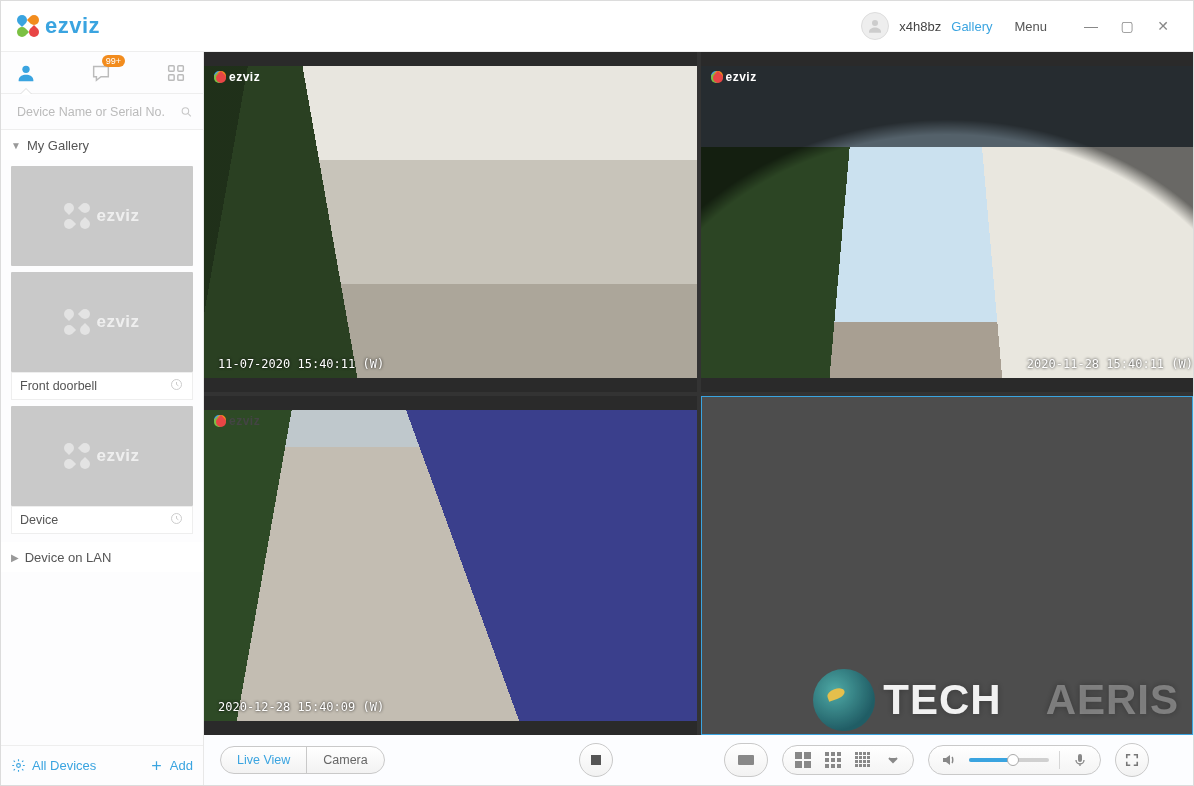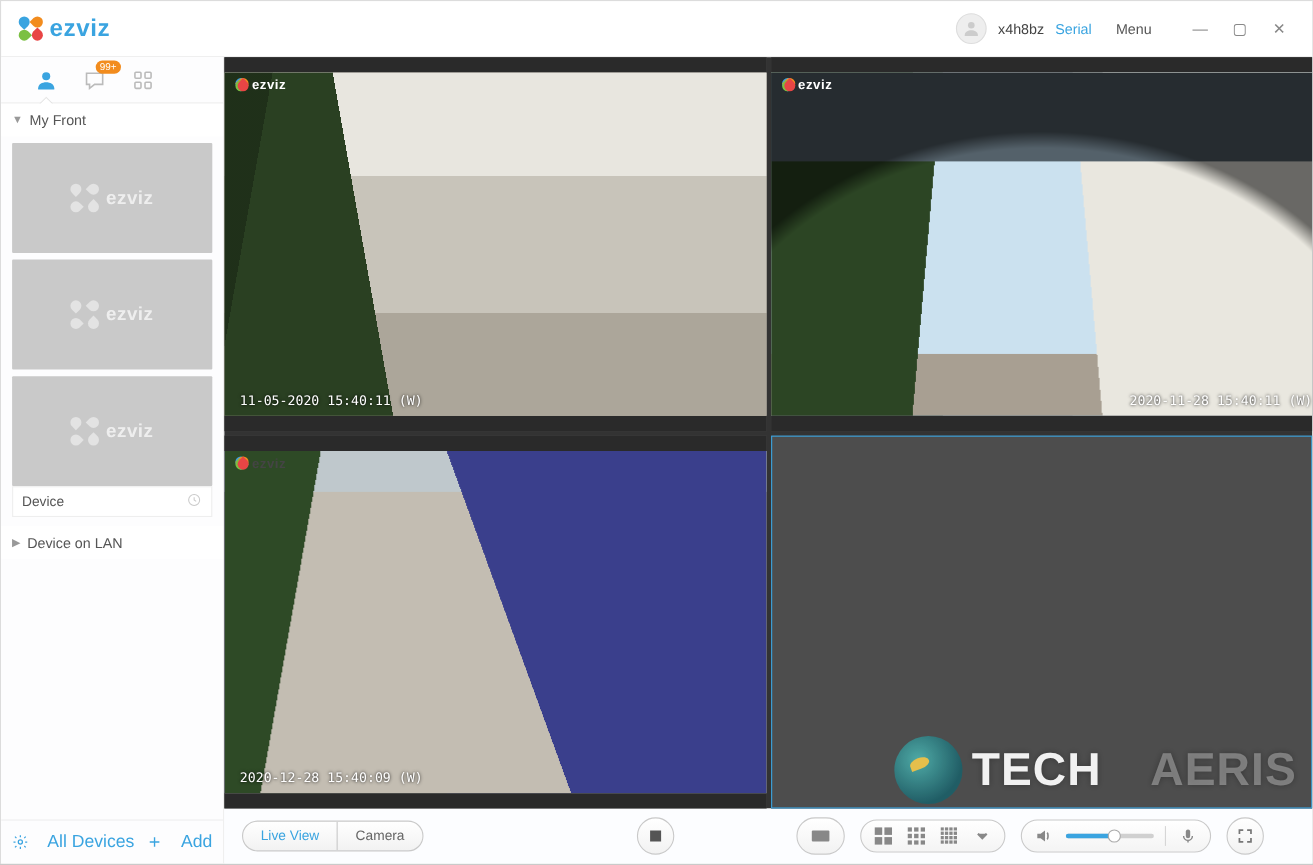--- a/index.html
+++ b/index.html
@@ -32,21 +32,21 @@
   .username{color:#444;margin-right:10px;}
   .logout{color:var(--accent);margin-right:22px;cursor:pointer;}
   .menu-btn{margin-right:26px;cursor:pointer;color:#555;}
   .win-btn{width:24px;height:24px;display:inline-flex;align-items:center;justify-content:center;color:#888;cursor:pointer;margin:0 6px;font-size:14px;}
   
   
   .body{flex:1;display:flex;min-height:0;}
   
   
   .sidebar{width:203px;background:var(--sidebar-bg);border-right:1px solid #e8e8e8;display:flex;flex-direction:column;}
-  .side-tabs{height:42px;display:flex;align-items:center;justify-content:flex-start;gap:18px;padding-left:28px;border-bottom:1px solid #eee;position:relative;}
+  .side-tabs{height:42px;display:flex;align-items:center;justify-content:flex-start;gap:49px;padding-left:12px;border-bottom:1px solid #eee;position:relative;}
   .tab-icon{position:relative;cursor:pointer;display:flex;align-items:center;justify-content:center;width:26px;height:26px;}
   .tab-icon svg{width:22px;height:22px;}
   .tab-icon.active::after{content:"";position:absolute;bottom:-9px;left:50%;transform:translateX(-50%);border:6px solid transparent;border-bottom-color:#fff;filter:drop-shadow(0 -1px 0 #ddd);}
   .badge{position:absolute;top:-5px;right:-11px;background:var(--orange);color:#fff;font-size:9px;border-radius:8px;padding:1px 4px;min-width:18px;text-align:center;}
   
   .search{height:36px;display:flex;align-items:center;padding:0 10px 0 14px;border-bottom:1px solid #eee;}
   .search input{flex:1;border:none;outline:none;background:transparent;font-size:12.5px;color:#444;}
   .search input::placeholder{color:#bbb;}
   .search svg{width:16px;height:16px;stroke:#c7c7c7;fill:none;stroke-width:2;}
   
@@ -57,21 +57,21 @@
   .cam{padding:0 10px;}
   .cam-thumb{height:100px;background:var(--thumbbg);border-radius:1px;display:flex;align-items:center;justify-content:center;margin-top:6px;}
   .cam-thumb .ez{display:flex;align-items:center;gap:6px;opacity:0.7;}
   .cam-thumb .ez .mark{width:26px;height:26px;}
   .cam-thumb .ez .txt{font-size:17px;font-weight:700;color:#fff;letter-spacing:0.5px;}
   .cam-label{height:28px;background:#fff;border:1px solid #eee;display:flex;align-items:center;padding:0 8px;font-size:12.5px;color:#555;cursor:pointer;}
   .cam-label .hist{margin-left:auto;opacity:0.45;}
   .cam-label .hist svg{width:15px;height:15px;stroke:#888;fill:none;stroke-width:1.5;}
   
   .side-foot{height:40px;border-top:1px solid #eee;display:flex;align-items:center;padding:0 10px;}
-  .foot-btn{display:flex;align-items:center;gap:17px;cursor:pointer;color:var(--accent);font-size:16px;}
+  .foot-btn{display:flex;align-items:center;gap:6px;cursor:pointer;color:var(--accent);font-size:13px;}
   .foot-btn svg{width:15px;height:15px;}
   
   
   .main{flex:1;display:flex;flex-direction:column;background:var(--bg);min-width:0;}
   .grid{flex:1;display:grid;grid-template-columns:1fr 1fr;grid-template-rows:1fr 1fr;gap:4px;background:#333;padding:0;min-height:0;}
   .cell{background:var(--videobg);position:relative;overflow:hidden;color:#e2e2e2;font-size:11px;}
   .cell.sel{outline:1px solid #3aa4e0;outline-offset:-1px;}
   .scene{position:absolute;left:0;right:0;top:14px;bottom:14px;}
   .letterbox-top,.letterbox-bot{position:absolute;left:0;right:0;height:14px;background:rgba(0,0,0,0.45);}
   .letterbox-top{top:0;}.letterbox-bot{bottom:0;}
@@ -138,21 +138,21 @@
     <span class="logo-text">ezviz</span>
   </div>
   <div class="spacer"></div>
   <div class="avatar">
       <svg viewBox="0 0 24 24">
         <circle cx="12" cy="8" r="4"></circle>
         <path d="M4 20c0-4 4-6 8-6s8 2 8 6v1H4z"></path>
       </svg>
     </div>
   <span class="username">x4h8bz</span>
-  <span class="logout">Serial</span>
+  <span class="logout">Gallery</span>
   <span class="menu-btn">Menu</span>
   <span class="win-btn">—</span>
   <span class="win-btn">▢</span>
   <span class="win-btn">✕</span>
 </div>
 
 <div class="body">
 
   <div class="sidebar">
     <div class="side-tabs">
@@ -171,25 +171,32 @@
       <div class="tab-icon">
         <svg viewBox="0 0 24 24" fill="none" stroke="#bbb" stroke-width="1.6">
             <rect x="4" y="4" width="6" height="6" rx="1"></rect>
             <rect x="14" y="4" width="6" height="6" rx="1"></rect>
             <rect x="4" y="14" width="6" height="6" rx="1"></rect>
             <rect x="14" y="14" width="6" height="6" rx="1"></rect>
           </svg>
       </div>
     </div>
 
+    <div class="search">
+      <input placeholder="Device Name or Serial No." style="">
+      <svg viewBox="0 0 24 24">
+          <circle cx="10" cy="10" r="6"></circle>
+          <path d="M20 20l-5-5"></path>
+        </svg>
+    </div>
 
     <div class="tree">
       <div class="tree-head">
         <span class="caret">▼</span>
-        <span>My Front</span>
+        <span>My Gallery</span>
       </div>
 
       <div class="cam">
         <div class="cam-thumb">
           <div class="ez">
               <span class="logo-mark mark">
                 <span class="p1" style="background:#eee"></span>
                 <span class="p2" style="background:#eee"></span>
                 <span class="p3" style="background:#eee"></span>
                 <span class="p4" style="background:#eee"></span>
@@ -203,20 +210,27 @@
         <div class="cam-thumb">
           <div class="ez">
               <span class="logo-mark mark">
                 <span class="p1" style="background:#eee"></span>
                 <span class="p2" style="background:#eee"></span>
                 <span class="p3" style="background:#eee"></span>
                 <span class="p4" style="background:#eee"></span>
               </span>
               <span class="txt">ezviz</span>
             </div>
+        </div>
+        <div class="cam-label">
+          <span>Front doorbell</span>
+          <span class="hist"><svg viewBox="0 0 24 24">
+                <circle cx="12" cy="12" r="8"></circle>
+                <path d="M12 8v4l3 2"></path>
+              </svg></span>
         </div>
       </div>
 
       <div class="cam">
         <div class="cam-thumb">
           <div class="ez">
               <span class="logo-mark mark">
                 <span class="p1" style="background:#eee"></span>
                 <span class="p2" style="background:#eee"></span>
                 <span class="p3" style="background:#eee"></span>
@@ -266,21 +280,21 @@
         <div class="scene scene1"></div>
         <div class="wm">
             <span class="logo-mark mark" style="width:12px;height:12px">
               <span class="p1"></span>
               <span class="p2"></span>
               <span class="p3"></span>
               <span class="p4"></span>
             </span>
             <span class="txt">ezviz</span>
           </div>
-        <div class="ts">11-05-2020 15:40:11 (W)</div>
+        <div class="ts">11-07-2020 15:40:11 (W)</div>
       </div>
       <div class="cell">
         <div class="letterbox-top"></div>
           <div class="letterbox-bot"></div>
         <div class="scene scene2"></div>
         <div class="wm">
             <span class="logo-mark mark" style="width:12px;height:12px">
               <span class="p1"></span>
               <span class="p2"></span>
               <span class="p3"></span>

